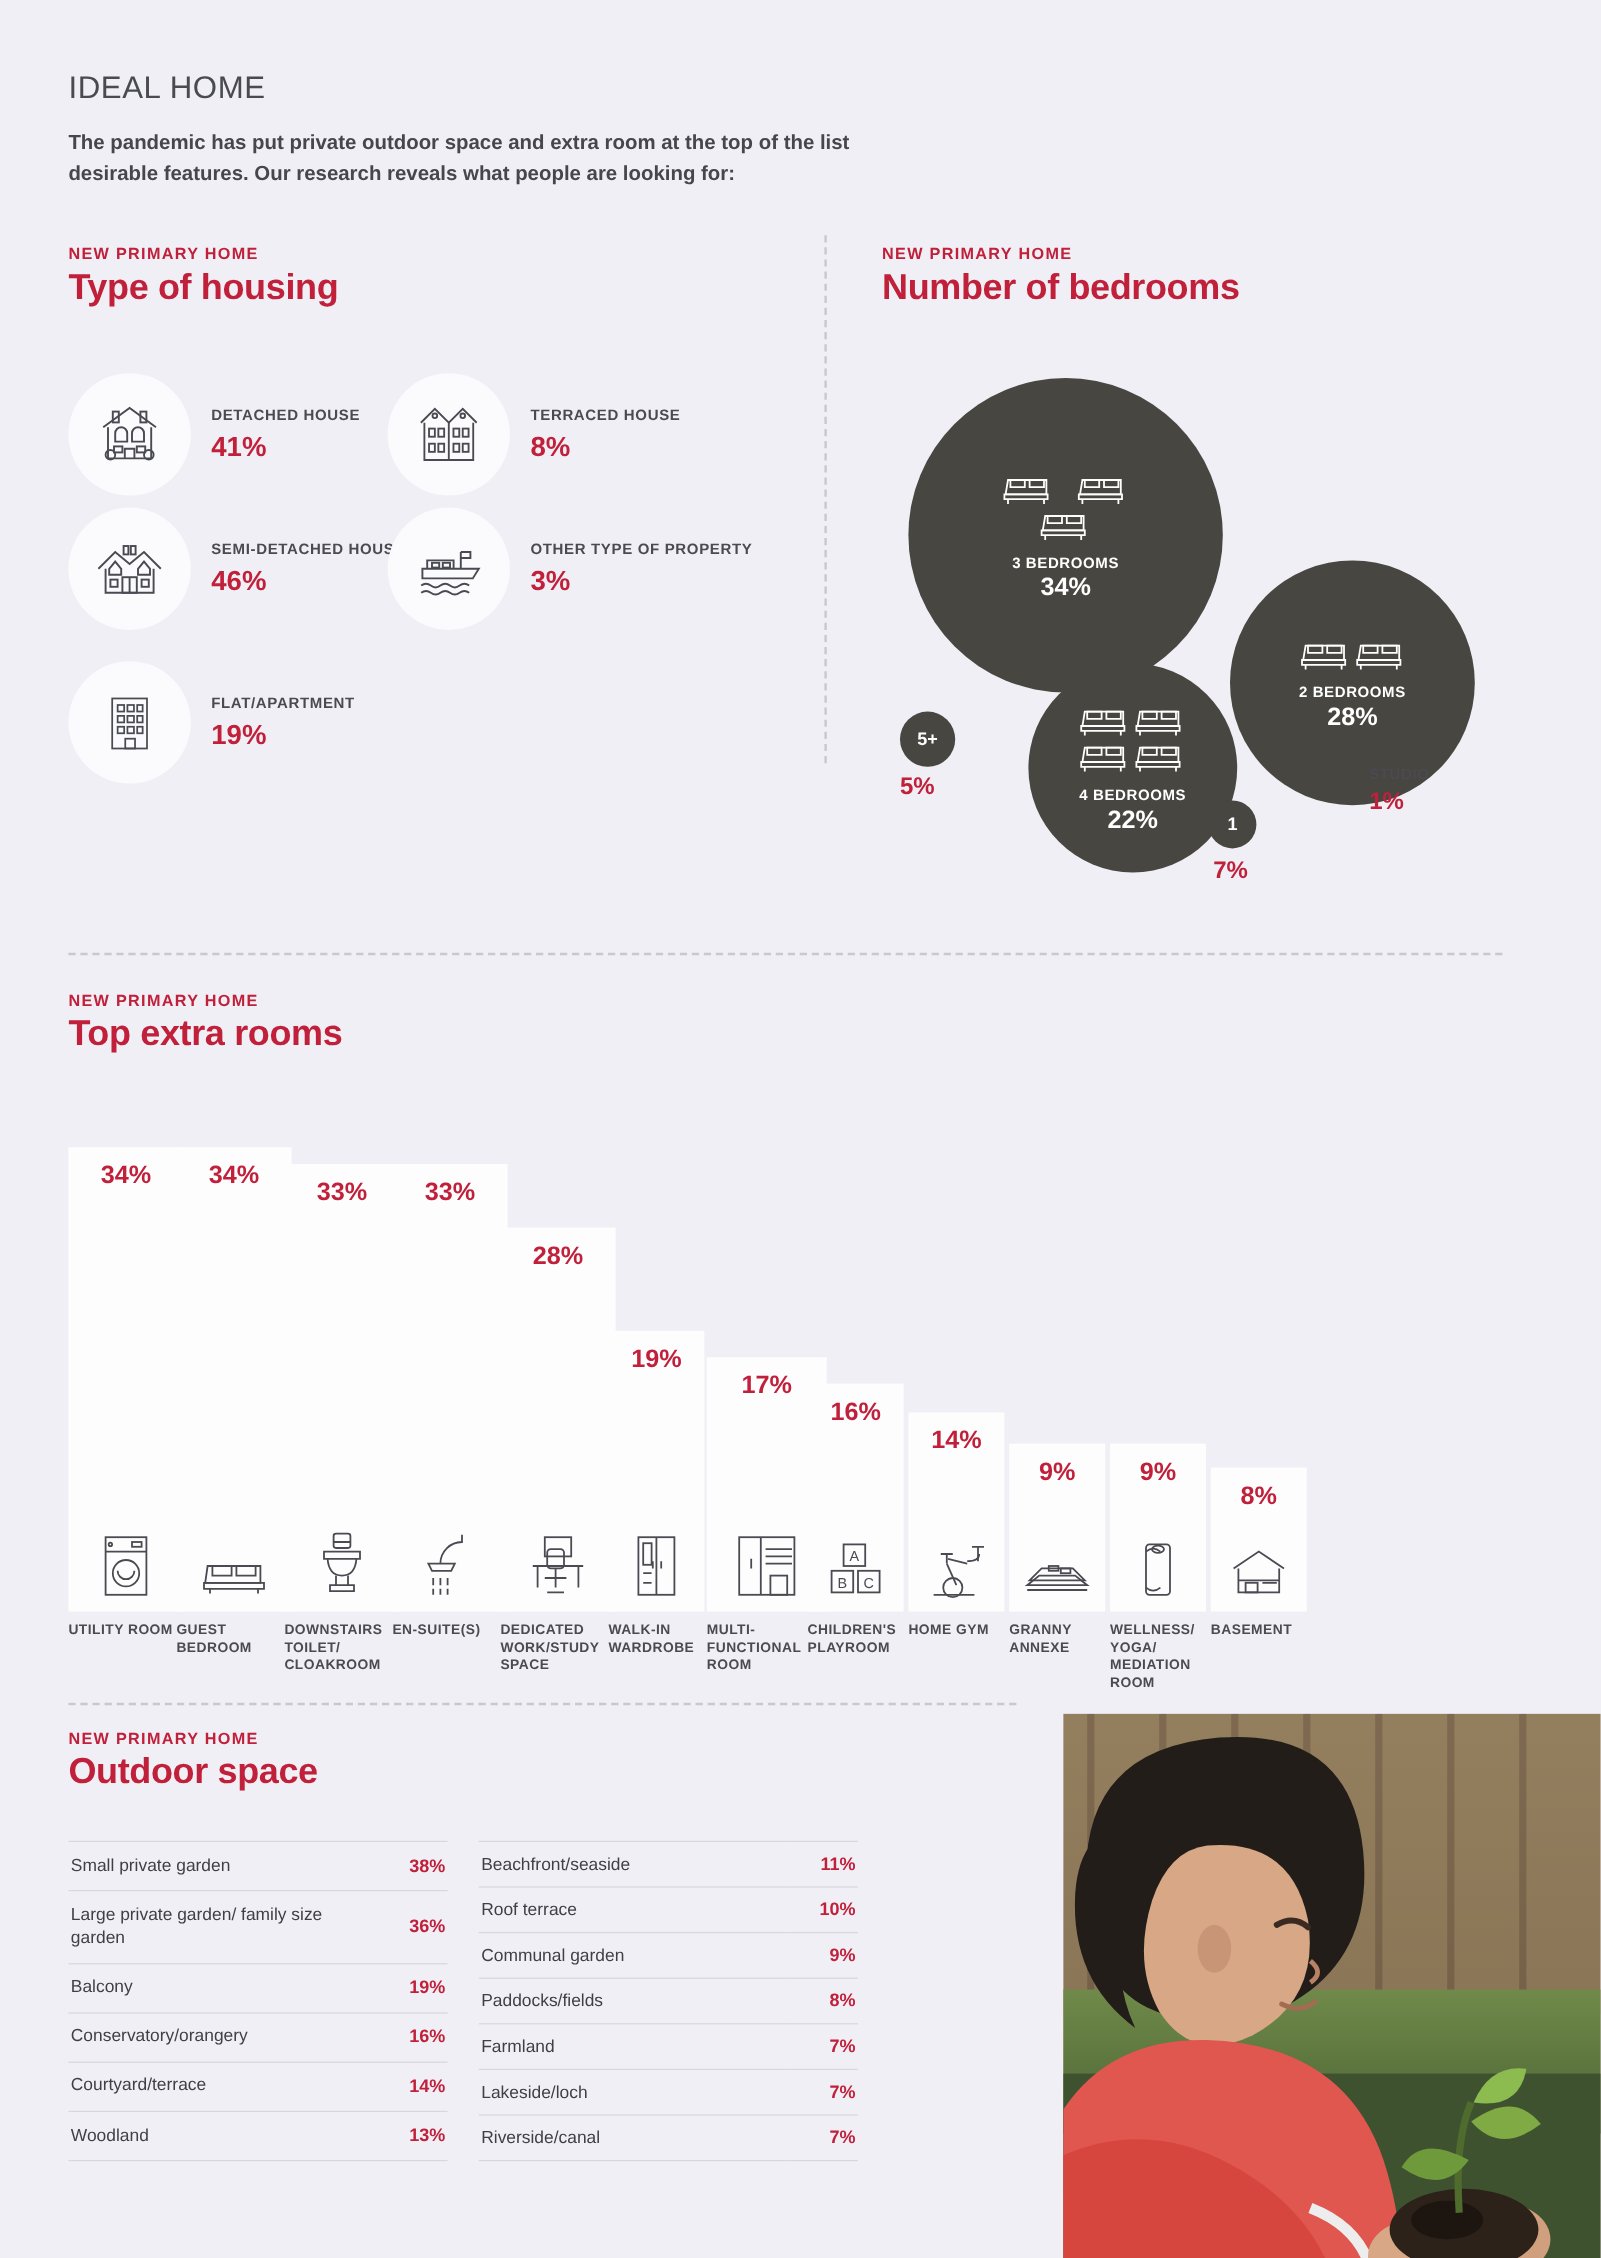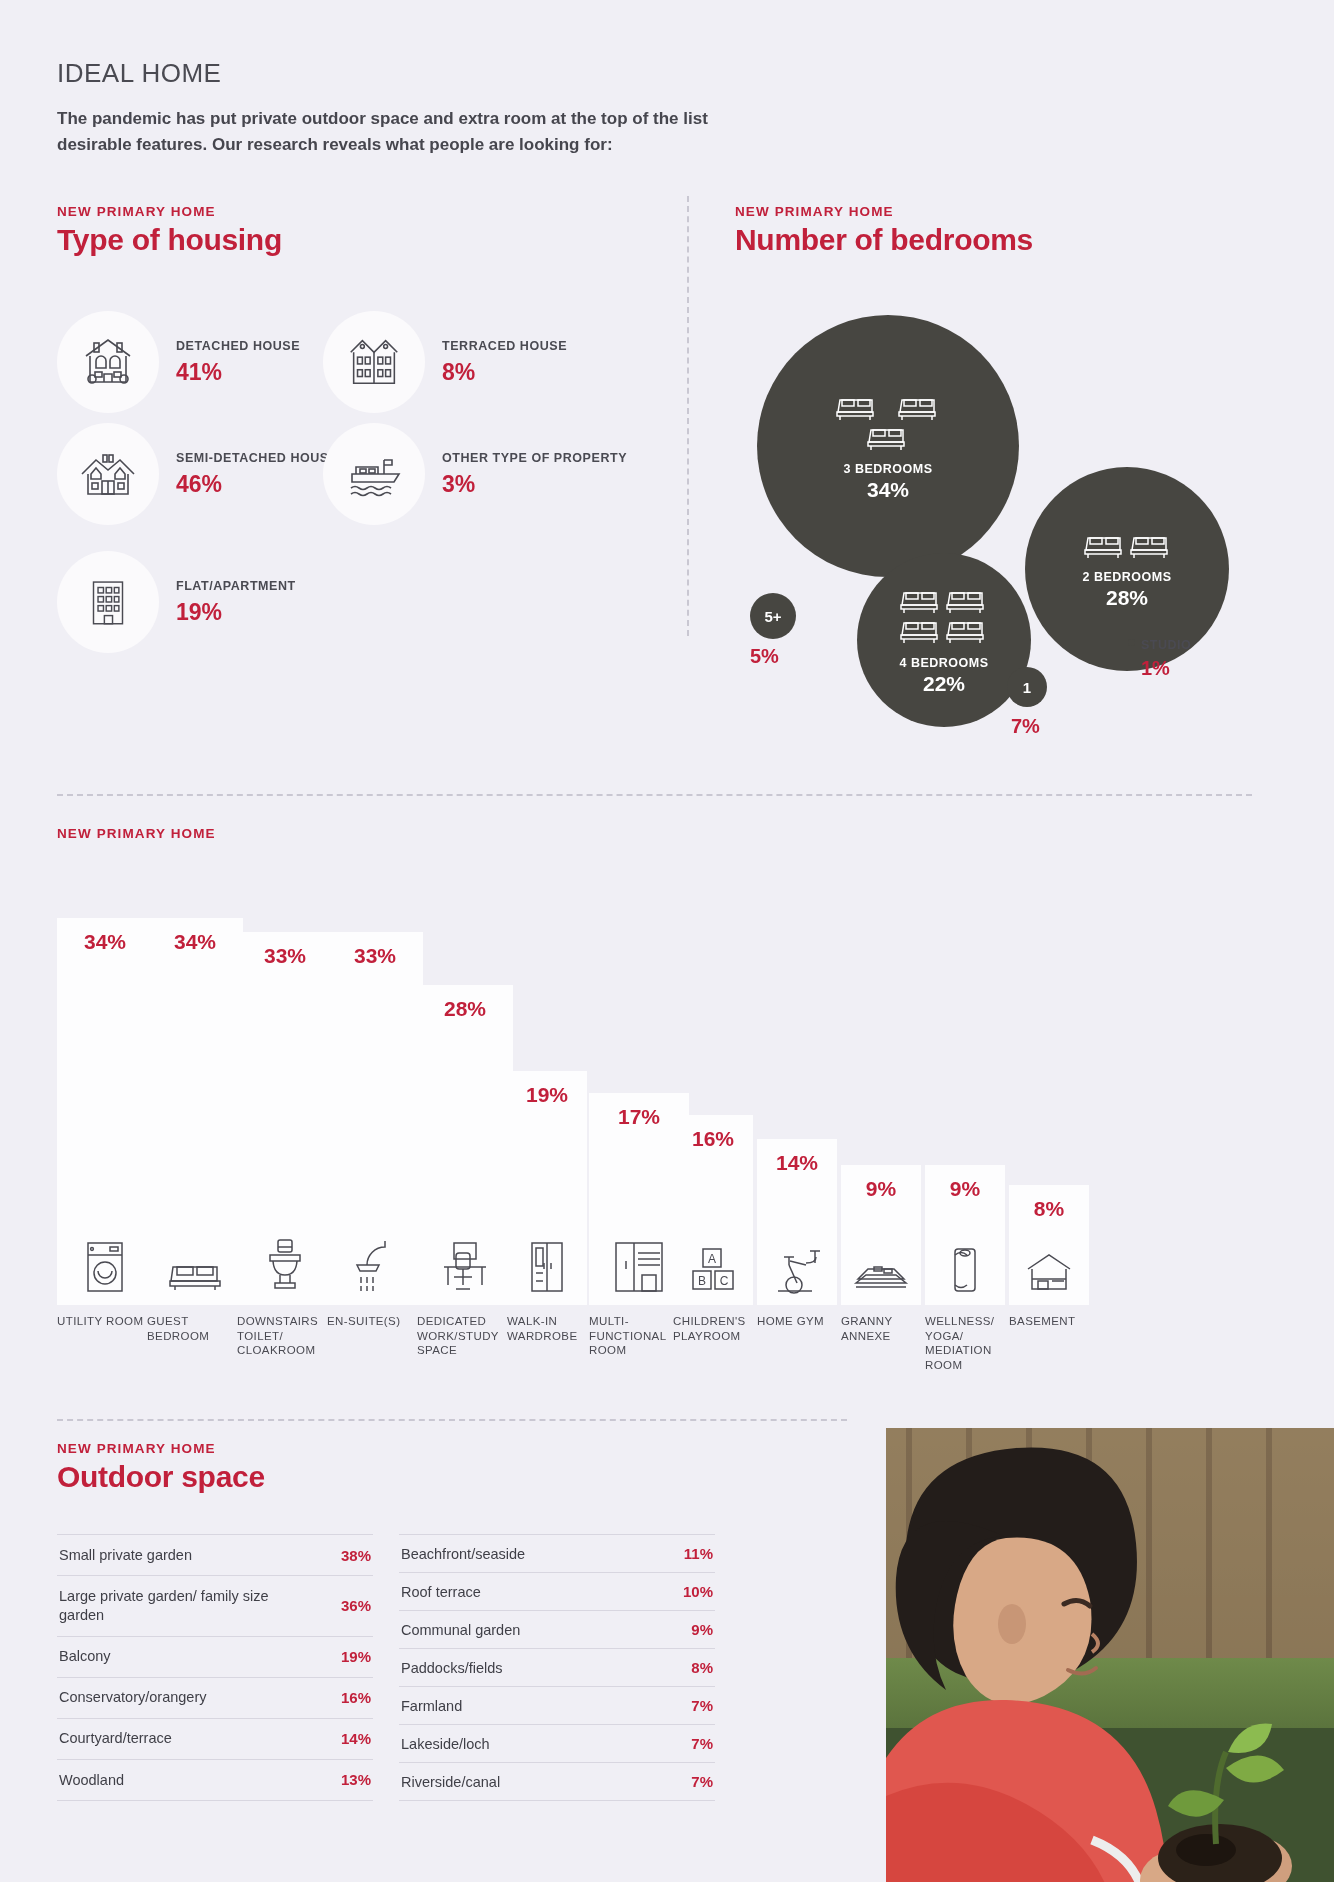--- a/index.html
+++ b/index.html
@@ -103,21 +103,21 @@
   .bar-pct {
     position: absolute; top: 12px; font-size: 21px;
     font-weight: bold; color: #c1203b; white-space: nowrap;
   }
   .bar-icon {
     position: absolute; bottom: 10px; left: 0; right: 0;
     display: flex; justify-content: center;
   }
   .bar-name {
     position: absolute; top: 100%; margin-top: 9px; left: 0;
-    font-size: 11.5px; font-weight: normal; letter-spacing: 0.4px;
+    font-size: 11.5px; font-weight: bold; letter-spacing: 0.4px;
     color: #4a4a52; text-transform: uppercase; line-height: 1.28;
     width: 96px;
   }
 
   
   #out-sec { position: absolute; left: 57px; top: 1415px; width: 790px; }
   .tables { display: flex; gap: 26px; margin-top: 40px; }
   .otable { border-collapse: collapse; }
   .otable td {
     font-size: 14.5px; color: #3f3f47;
@@ -386,20 +386,21 @@
       <div class="out-lbl" style="left:406px; top:339px;">STUDIO</div>
       <div class="out-pct" style="left:406px; top:358px;">1%</div>
 
     </div>
   </div>
 
   <div class="hdash" style="left:57px; top:768px; width:1195px;"></div>
 
   <div id="bars-sec">
     <div class="eyebrow">NEW PRIMARY HOME</div>
+    <div class="sec-head">Top extra rooms</div>
 
     <div class="bars">
 
       <div class="bar-col" style="left:0px; width:96px;">
         <div class="bar-rect" style="height:387px;">
           <div class="bar-pct">34%</div>
           <div class="bar-icon">
             <svg width="50" height="56" viewBox="0 0 50 56" fill="none" stroke="#4a4a52" stroke-width="1.5">
               <rect x="8" y="4" width="34" height="48"></rect>
               <path d="M8 16 h34"></path>

